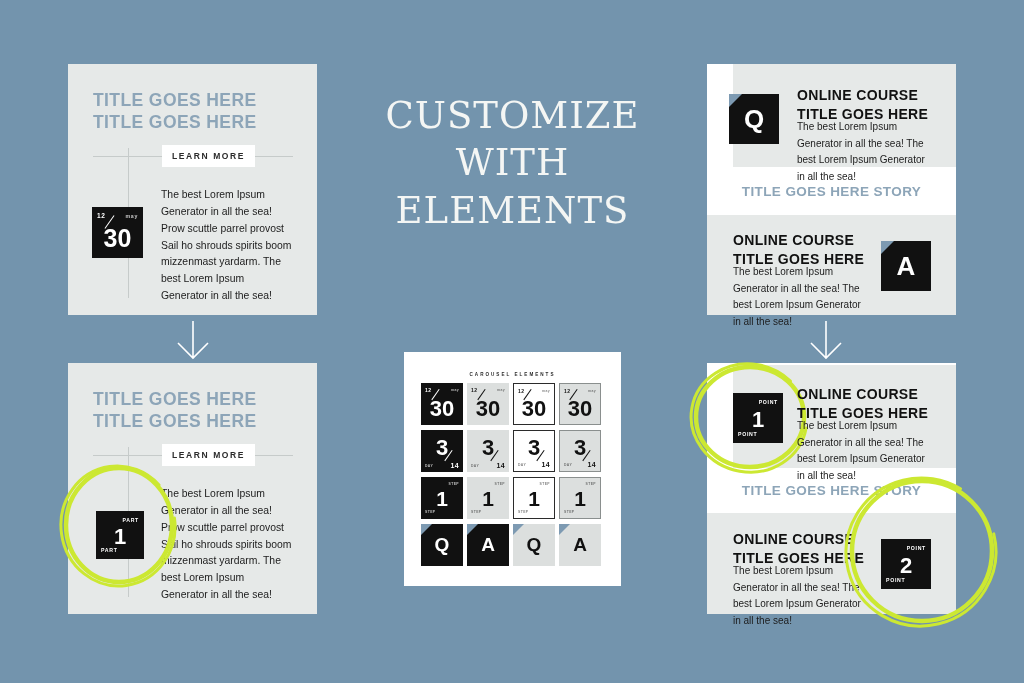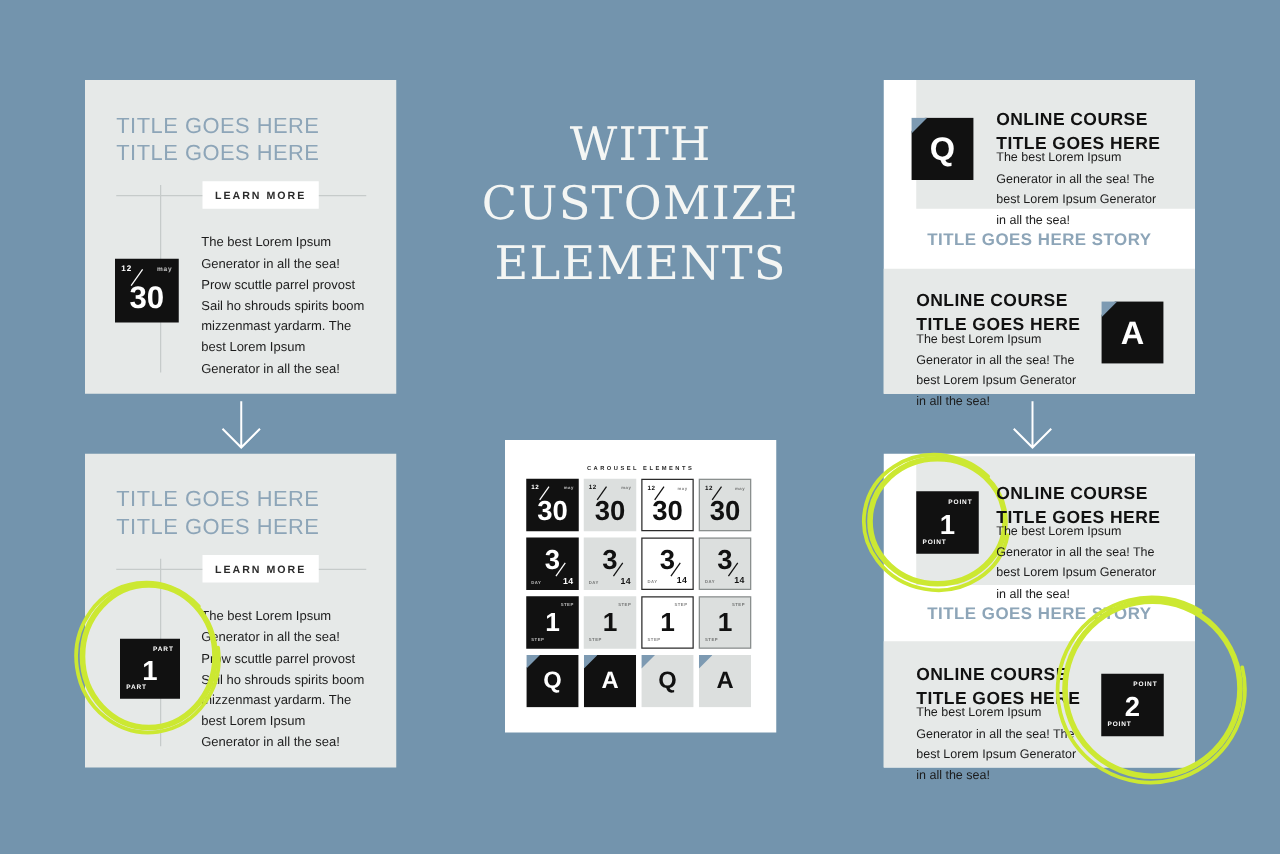--- a/index.html
+++ b/index.html
@@ -12,21 +12,21 @@
   }
   .stage { position: absolute; inset: 0; }
 
   
   .panel { position: absolute; background: #e6e9e8; }
   .panel-white { position: absolute; background: #ffffff; }
 
   
   .l-title {
     position: absolute;
-    font-weight: normal;
+    font-weight: bold;
     color: #8da5b8;
     letter-spacing: .4px;
     line-height: 1.28;
     font-size: 17.5px;
   }
   .rule {
     position: absolute;
     height: 1px;
     background: #c6cbca;
   }
@@ -213,22 +213,22 @@
     <ellipse cx="60" cy="66" rx="57" ry="60" fill="none" stroke="#cce832" stroke-width="3" stroke-linecap="round" transform="rotate(-8 60 66)" stroke-dasharray="330 60"></ellipse>
   </svg>
 
   <div class="badge" style="left:96px; top:511px; width:48px; height:48px;">
     <span class="mini" style="right:5px; top:6px;">PART</span>
     <span class="big" style="top:15px; font-size:22px;">1</span>
     <span class="mini" style="left:5px; bottom:6px;">PART</span>
   </div>
 
   <div class="hero" style="left:355px; top:92px; width:315px;">
+    <div>CUSTOMIZE</div>
     <div>WITH</div>
-    <div>CUSTOMIZE</div>
     <div>ELEMENTS</div>
   </div>
 
   <div class="sheet" style="left:404px; top:352px; width:217px; height:234px;"></div>
   <div class="sheet-head" style="left:404px; top:372px; width:217px;">CAROUSEL ELEMENTS</div>
 
   <div class="cell dark" style="left:421px; top:383px; width:42px; height:42px;">
     <span class="g-mini" style="left:4px; top:4px; font-size:5px;">12</span>
     <span class="g-mini" style="right:4px; top:5px; opacity:.7;">may</span>
     <span class="g-slash" style="left:14px; top:5px; height:13px; background:#fff;"></span>

